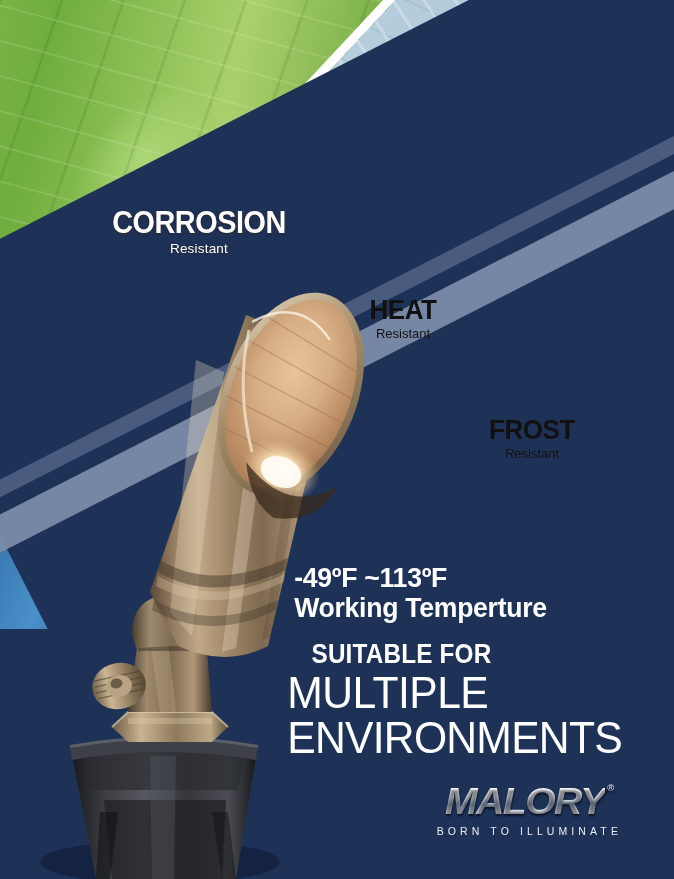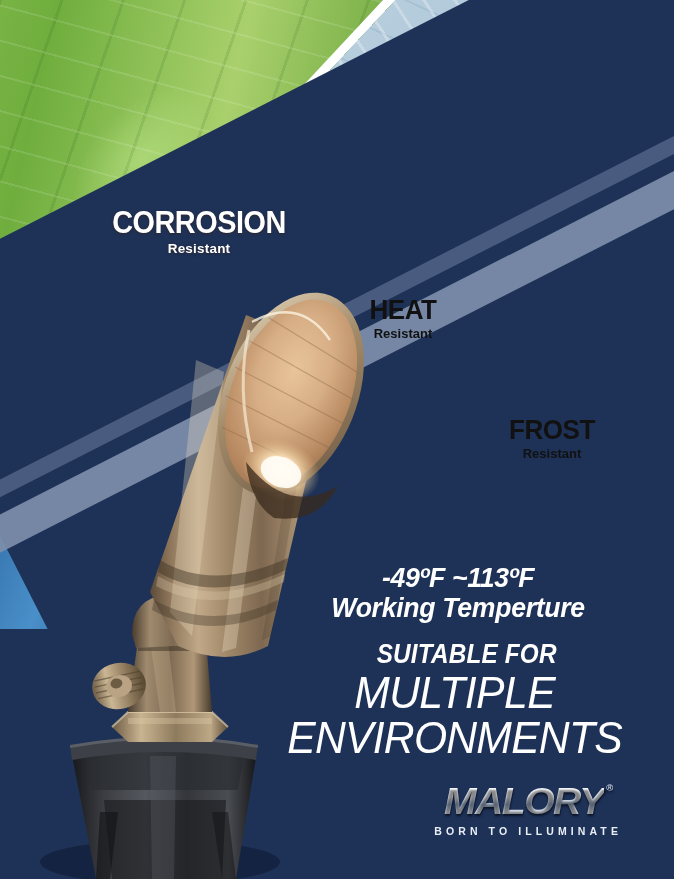--- a/index.html
+++ b/index.html
@@ -142,37 +142,37 @@
   .slate-stripe2{
     position:absolute;left:-170px;top:566px;width:1000px;height:16px;
     background:#6d80a0;opacity:.55;
     transform:rotate(-27deg);transform-origin:0 0;
   }
 
   
   .lbl{position:absolute;text-align:center;line-height:1;user-select:none;}
   .lbl .big{display:block;font-weight:800;letter-spacing:-.5px;
     transform:scaleX(.93);transform-origin:center;}
-  .lbl .sub{display:block;font-weight:700;}
+  .lbl .sub{display:block;font-weight:400;}
 
   #corrosion-label{left:104px;top:207px;width:190px;color:#fff;
     text-shadow:0 1px 3px rgba(60,30,10,.55);}
   #corrosion-label .big{font-size:31px;}
   #corrosion-label .sub{font-size:13.5px;margin-top:4px;letter-spacing:.2px;}
 
   #heat-label{left:328px;top:296px;width:150px;color:#111;}
   #heat-label .big{font-size:28px;}
   #heat-label .sub{font-size:13px;margin-top:3px;}
 
-  #frost-label{left:472px;top:416px;width:160px;color:#111;}
+  #frost-label{left:452px;top:416px;width:160px;color:#111;}
   #frost-label .big{font-size:28px;}
   #frost-label .sub{font-size:13px;margin-top:3px;}
 
   
-  #copy{position:absolute;right:52px;bottom:118px;text-align:center;color:#fff;font-style:italic;}
+  #copy{position:absolute;right:52px;bottom:118px;text-align:left;color:#fff;}
   .temp-range{font-size:28px;font-weight:800;letter-spacing:-.3px;line-height:1.04;
     transform:scaleX(.95);transform-origin:right center;}
   .temp-label{font-size:28px;font-weight:800;letter-spacing:-.3px;line-height:1.12;
     transform:scaleX(.95);transform-origin:right center;margin-bottom:16px;}
   .suitable{font-size:27px;font-weight:800;letter-spacing:.2px;line-height:1.1;
     transform:scaleX(.9);transform-origin:right center;}
   .multiple{font-size:44px;font-weight:400;letter-spacing:-.6px;line-height:1.04;
     transform:scaleX(.97);transform-origin:right center;}
   .environments{font-size:44px;font-weight:400;letter-spacing:-.8px;line-height:1.04;
     transform:scaleX(.97);transform-origin:right center;}
@@ -182,21 +182,21 @@
   .logo-word{position:relative;display:inline-block;
     font-size:37px;font-weight:800;font-style:italic;letter-spacing:-1.5px;
     transform:scaleX(1.06);transform-origin:right center;
     background:linear-gradient(180deg,#ffffff 0%,#f2f5fa 38%,#9fb0c9 56%,#e9eef6 74%,#ffffff 100%);
     -webkit-background-clip:text;background-clip:text;color:transparent;
     text-shadow:0 2px 2px rgba(0,0,0,.45);
     filter:drop-shadow(1px 1px 0 rgba(20,35,70,.9));
   }
   .reg{position:absolute;top:2px;right:-9px;font-size:9px;font-style:normal;
     font-weight:700;color:#cfd9e8;-webkit-text-fill-color:#cfd9e8;letter-spacing:0;}
-  .tagline{margin-top:2px;font-size:10.5px;font-weight:700;color:#e9eef6;
+  .tagline{margin-top:2px;font-size:10.5px;font-weight:400;color:#e9eef6;
     letter-spacing:4.1px;}
 
   
   #fixture{position:absolute;left:0;top:0;width:674px;height:879px;pointer-events:none;}
 </style>
 </head>
 <body>
 
 <div id="poster">
 

